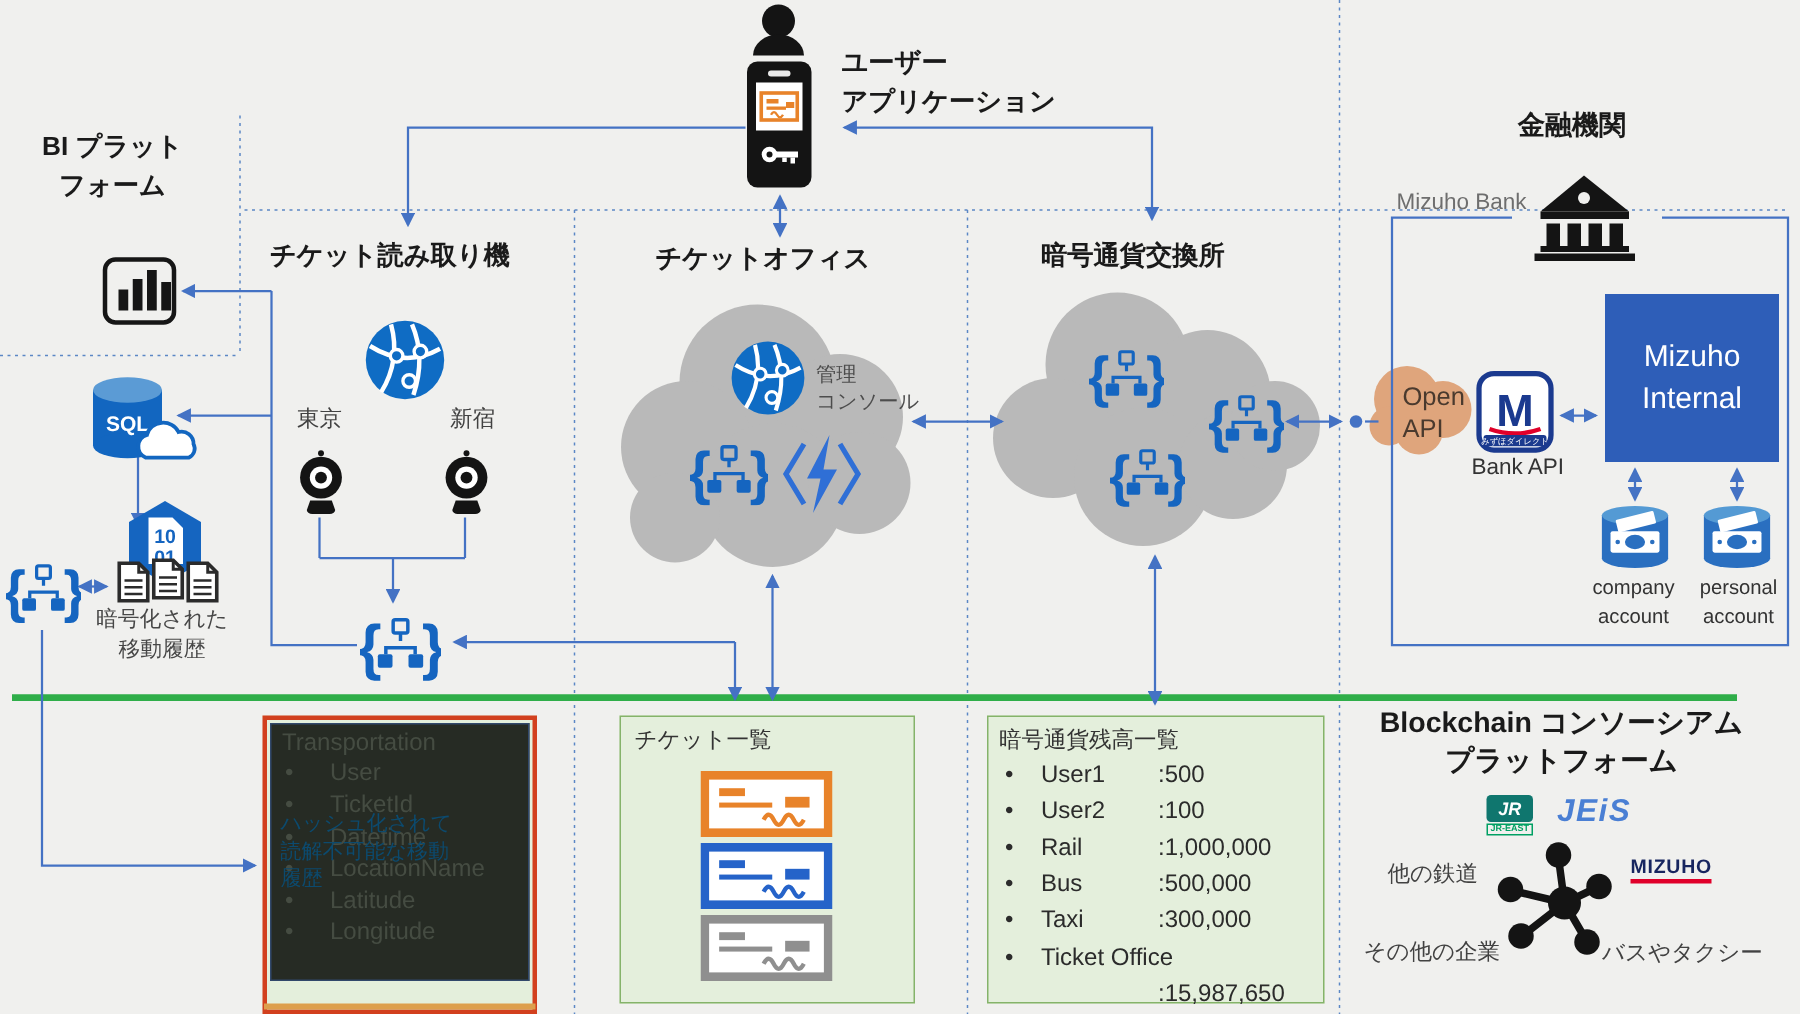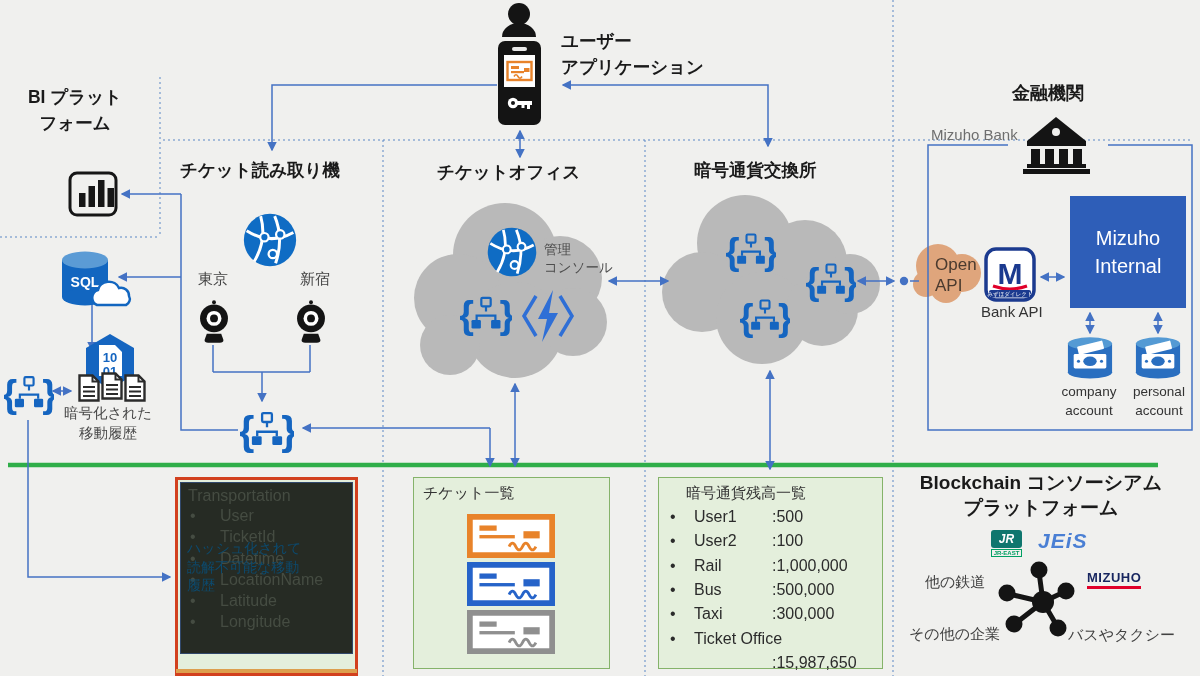--- a/index.html
+++ b/index.html
@@ -285,21 +285,21 @@
 
   <div class="abs rtitle two" style="left:561px;top:28px;">
     <span style="display:block">ユーザー</span>
     <span style="display:block">アプリケーション</span>
   </div>
 
   <div class="abs rtitle" style="left:437px;top:160px;">チケットオフィス</div>
 
   <div class="abs rtitle" style="left:694px;top:158px;">暗号通貨交換所</div>
 
-  <div class="abs rtitle" style="left:1012px;top:81px;font-size:18px;">金融機関</div>
+  <div class="abs rtitle" style="left:1012px;top:71px;font-size:18px;">金融機関</div>
 
   <div class="abs" style="left:931px;top:126px;font-size:15px;color:#6e6e6e;">Mizuho Bank</div>
 
   <div class="abs gray-sm" style="left:544px;top:228px;margin-top:13px;">
     <span style="display:block">管理</span>
     <span style="display:block">コンソール</span>
   </div>
 
   <div class="abs" style="left:935px;top:254px;font-size:17px;color:#4a3a2e;line-height:1.25;">
     <span style="display:block">Open</span>
@@ -359,21 +359,21 @@
     <div class="bp-overlay">
       <span style="display:block">ハッシュ化されて</span>
       <span style="display:block">読解不可能な移動</span>
       <span style="display:block">履歴</span>
     </div>
   </div>
 
   <div class="abs boxtitle" style="left:413px;top:477px;">チケット一覧</div>
 
   <div class="abs" style="left:658px;top:477px;width:225px;">
-    <div class="boxtitle" style="padding-left:28px;">暗号通貨残高一覧</div>
+    <div class="boxtitle" style="padding-left:8px;">暗号通貨残高一覧</div>
     <div class="balrow">
         <span class="bullet">•</span>
         <span class="bname">User1</span>
         <span>:500</span>
       </div>
     <div class="balrow">
         <span class="bullet">•</span>
         <span class="bname">User2</span>
         <span>:100</span>
       </div>

